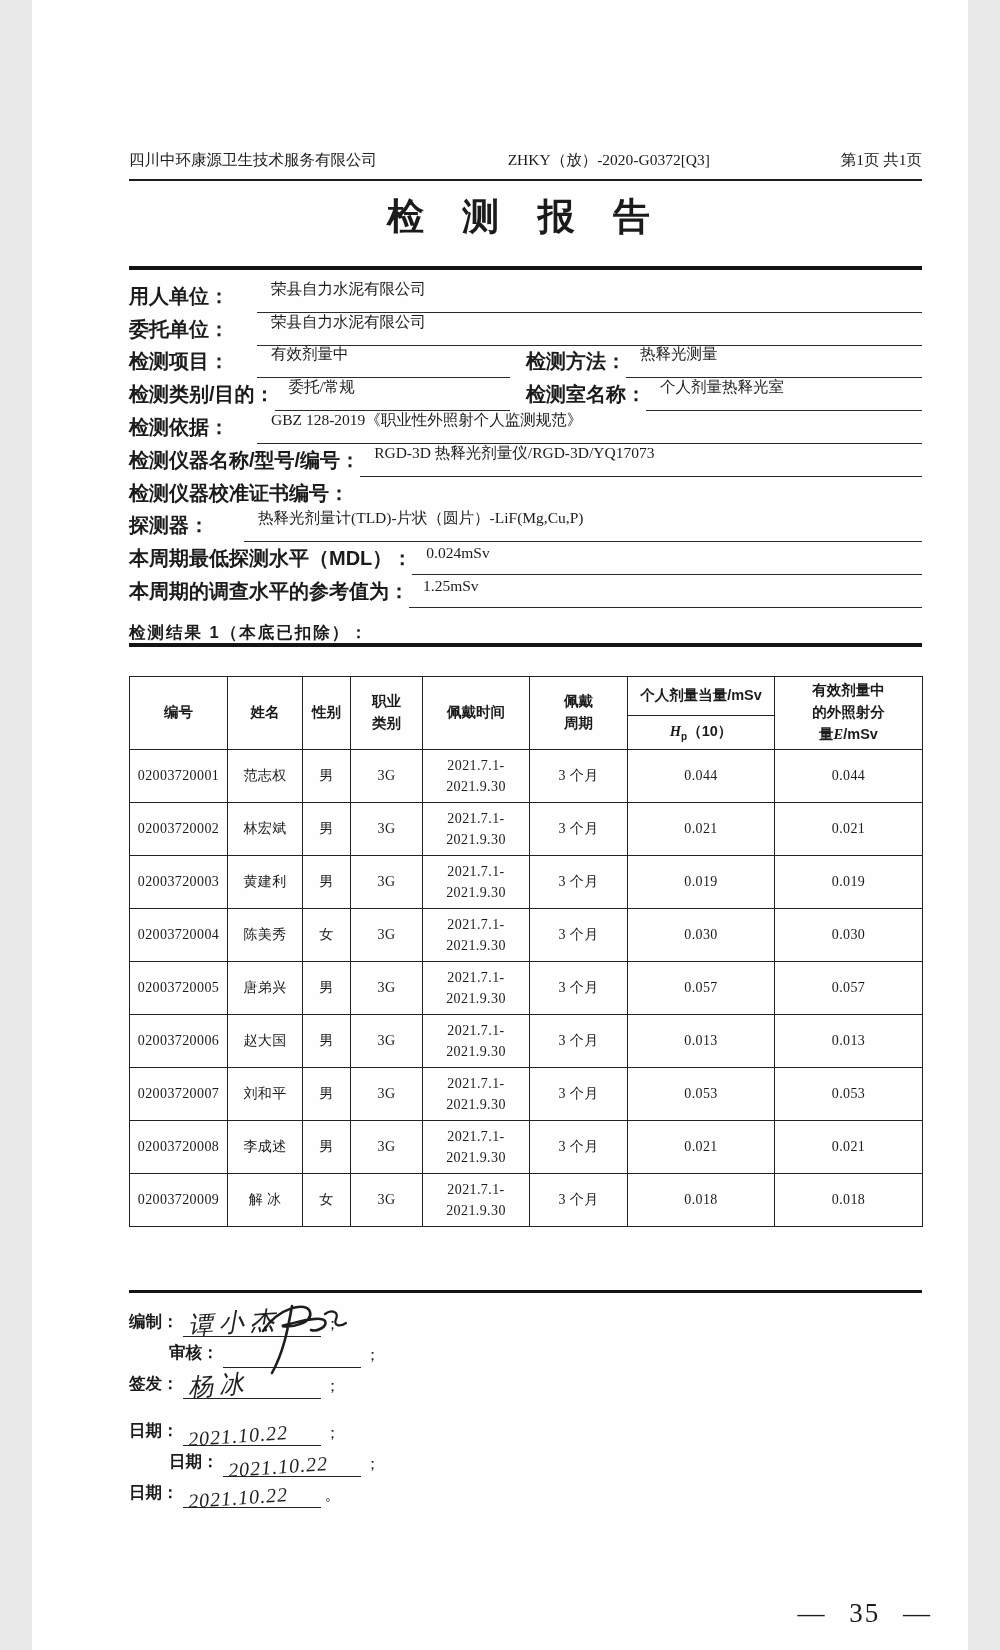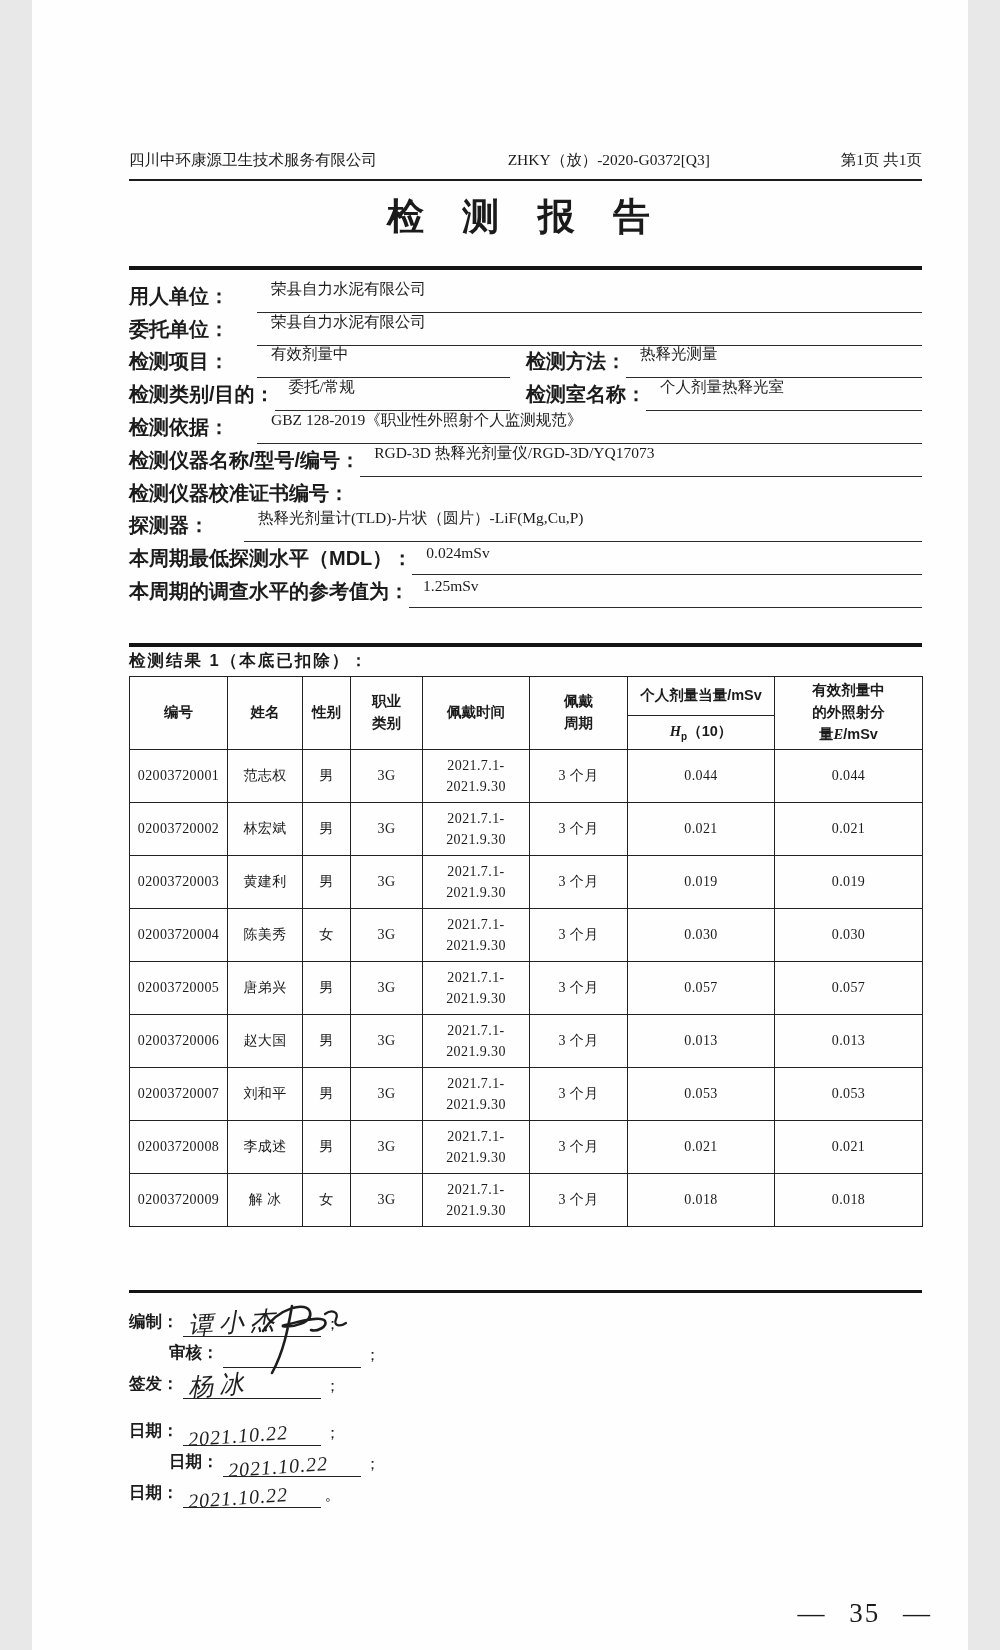--- a/index.html
+++ b/index.html
@@ -28,21 +28,21 @@
           padding-bottom:3px;white-space:nowrap;}
   .w128{min-width:128px;}
   .w115{min-width:115px;}
   .w243{min-width:243px;}
   .uval{flex:1;border-bottom:1.6px solid #2b2b2b;padding:0 0 12px 14px;font-size:15.5px;white-space:nowrap;}
   .lcol{width:381px;display:flex;align-items:flex-end;}
   .rcol{flex:1;display:flex;align-items:flex-end;padding-left:16px;}
   .rlabel{min-width:96px;}
 
   
-  .sect{top:650px;font-family:"Liberation Sans","DejaVu Sans",sans-serif;font-weight:bold;font-size:16.5px;letter-spacing:2px;}
+  .sect{top:622px;font-family:"Liberation Sans","DejaVu Sans",sans-serif;font-weight:bold;font-size:16.5px;letter-spacing:2px;}
   .rtable-wrap{top:676px;}
   table.rtable{border-collapse:collapse;width:793px;table-layout:fixed;}
   .rtable th,.rtable td{border:1.6px solid #222;padding:0 2px;text-align:center;vertical-align:middle;}
   .rtable th{font-family:"Liberation Sans","DejaVu Sans",sans-serif;font-weight:bold;font-size:14.5px;line-height:1.35;}
   .rtable td{font-size:14px;letter-spacing:.4px;}
   .hrow1 th{height:38px;}
   .hrow2 th{height:33px;}
   .rtable td{height:52px;}
   .blk{display:block;line-height:1.5;}
   .hp-h,.e-it{font-style:italic;font-family:"Liberation Serif","DejaVu Serif",serif;}

